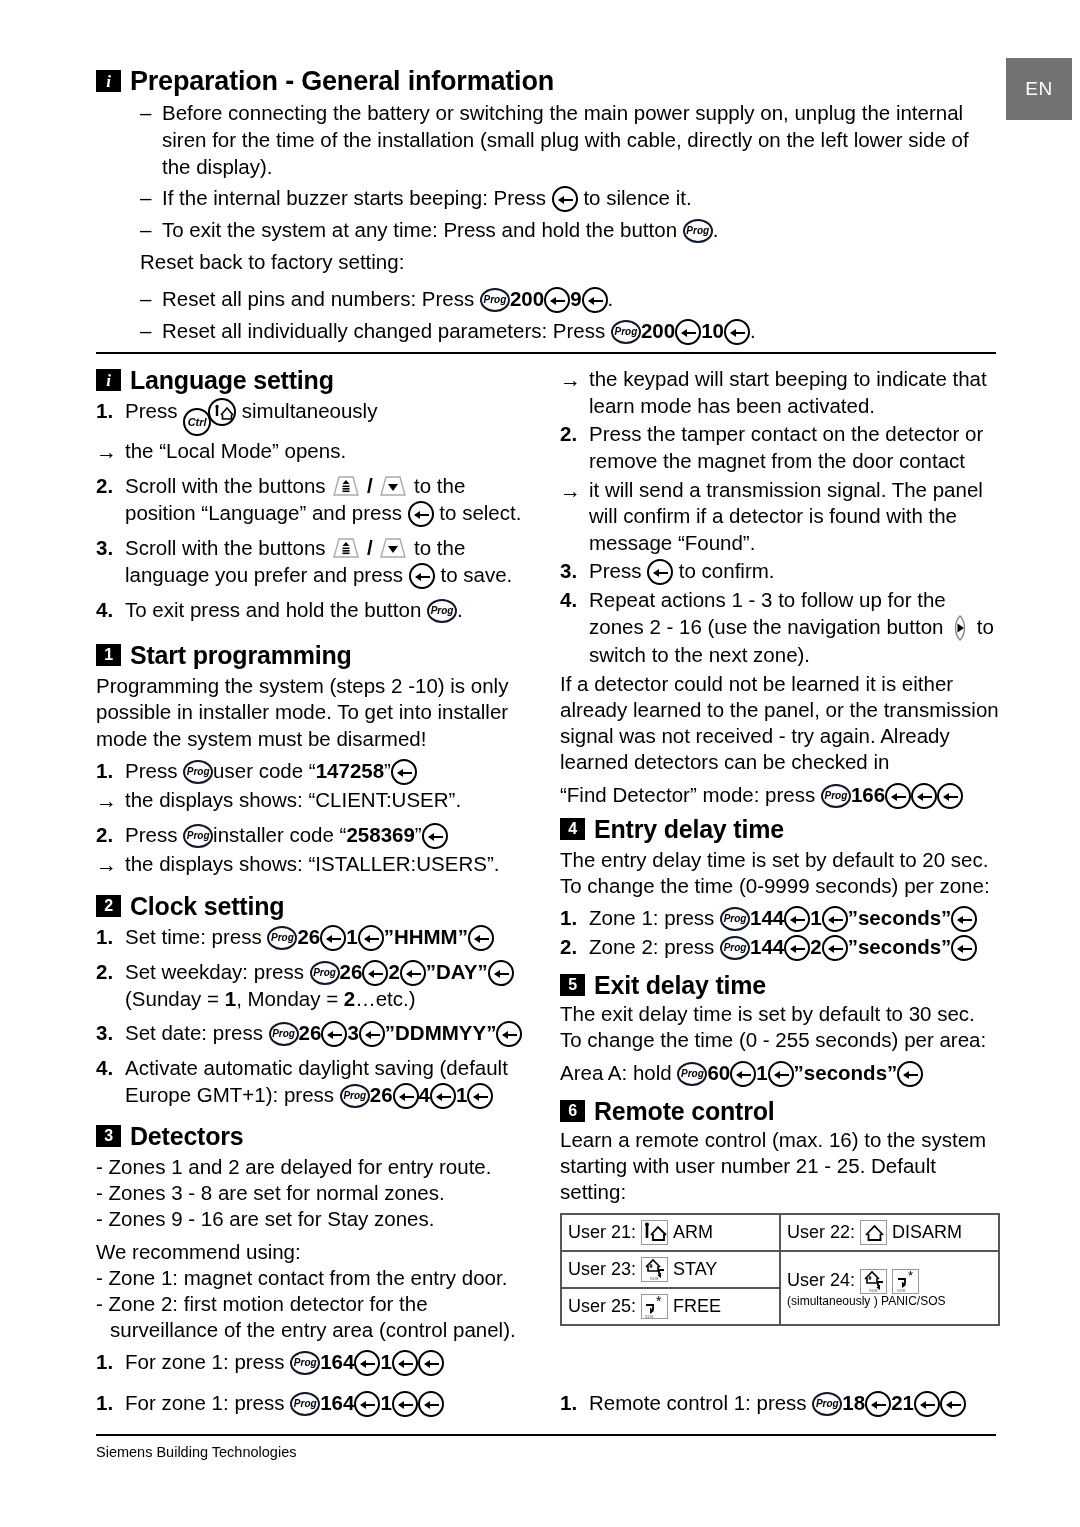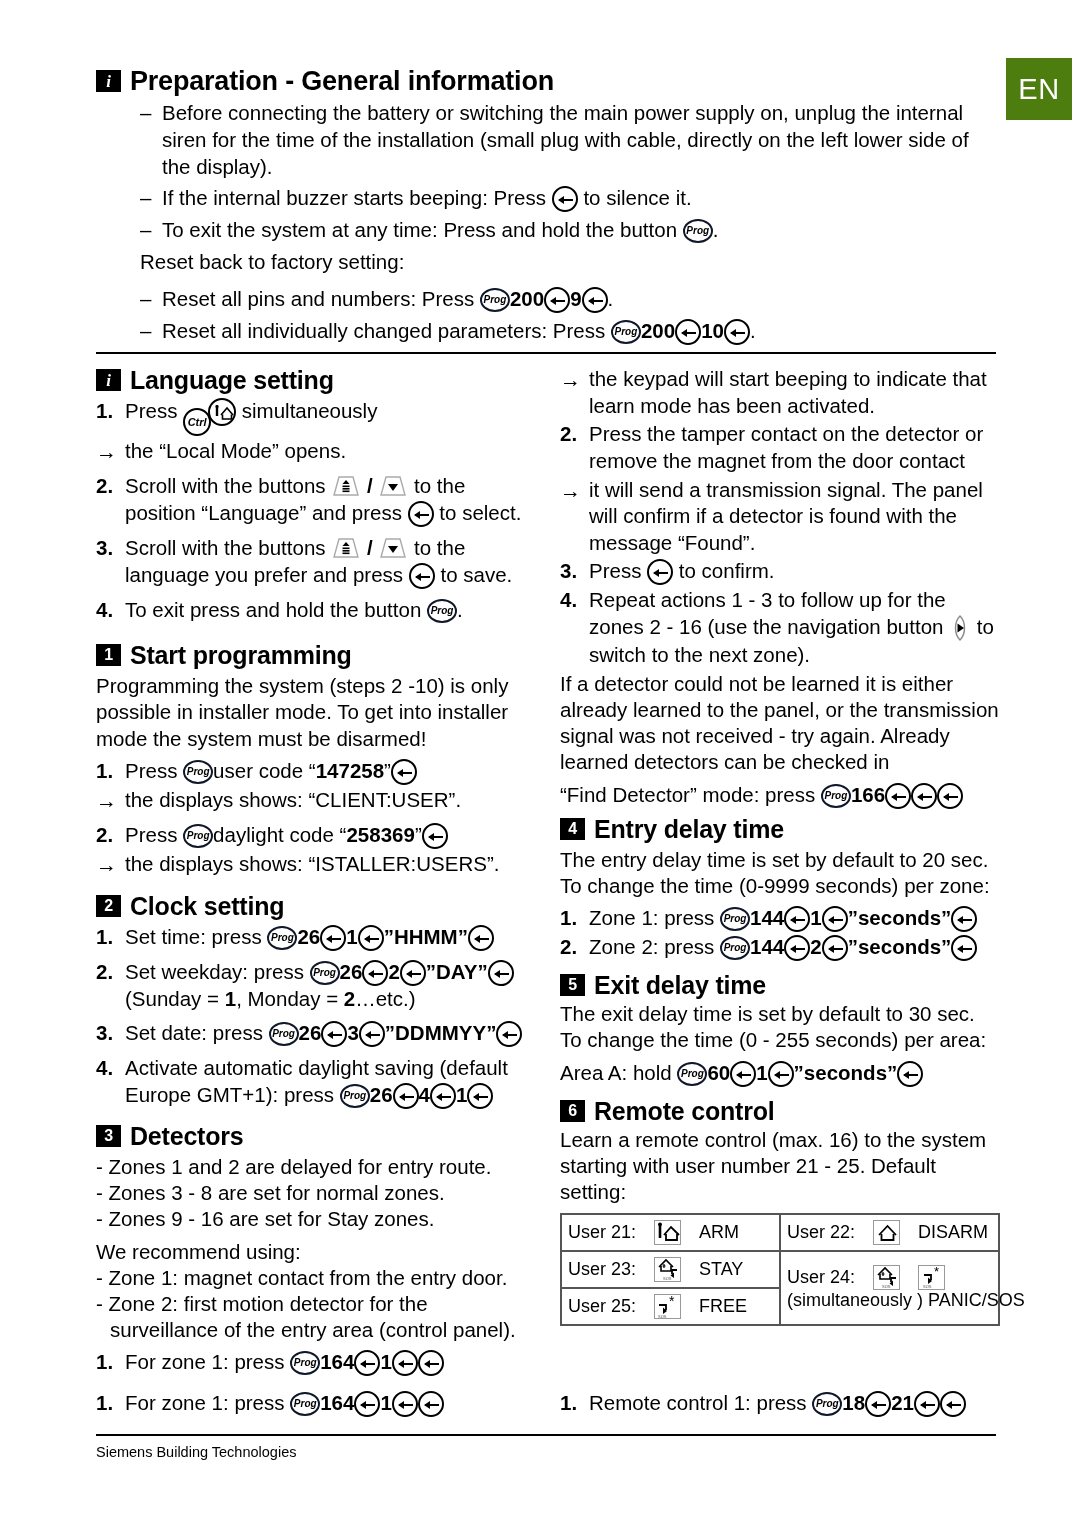--- a/index.html
+++ b/index.html
@@ -20,23 +20,23 @@
     width: 1080px; height: 1527px;
   }
 
   
   .lang-badge {
     position: absolute;
     right: 8px;
     top: 58px;
     width: 66px;
     height: 62px;
-    background: #4d7c0f;
+    background: #737373;
     color: #ffffff;
-    font-size: 29px;
+    font-size: 19px;
     font-weight: 400;
     display: flex;
     align-items: center;
     justify-content: center;
     letter-spacing: 0.5px;
   }
 
   
   .top-block {
     position: absolute;
@@ -220,22 +220,22 @@
     table-layout: fixed;
   }
   .user-table td {
     border: 2px solid #555;
     font-size: 18px;
     padding: 5px 6px;
     line-height: 1.2;
     vertical-align: middle;
     white-space: nowrap;
   }
-  .cell-inner { display: flex; align-items: center; gap: 18px; }
-  .sos-note { font-size: 18px; }
+  .cell-inner { display: flex; align-items: center; gap: 5px; }
+  .sos-note { font-size: 12px; }
 
   .ic-box {
     display: inline-block;
     border: 1px solid #999;
     width: 27px; height: 25px;
     position: relative;
     vertical-align: -6px;
     background: #fff;
     flex: 0 0 auto;
   }
@@ -393,21 +393,21 @@
 
     <div class="num-item arrow">
       <span class="num">→</span>
       <span class="body">the displays shows: “CLIENT:USER”.</span>
     </div>
 
     <div class="spacer-2"></div>
 
     <div class="num-item">
       <span class="num">2.</span>
-      <span class="body"><span>Press </span><span class="key k-prog">Prog</span><span>daylight code “</span><span class="b">258369</span><span>”</span><span class="key k-enter"></span></span>
+      <span class="body"><span>Press </span><span class="key k-prog">Prog</span><span>installer code “</span><span class="b">258369</span><span>”</span><span class="key k-enter"></span></span>
     </div>
 
     <div class="num-item arrow">
       <span class="num">→</span>
       <span class="body">the displays shows: “ISTALLER:USERS”.</span>
     </div>
 
     <div class="spacer-4"></div>
 
     <h2 class="sec-title">

